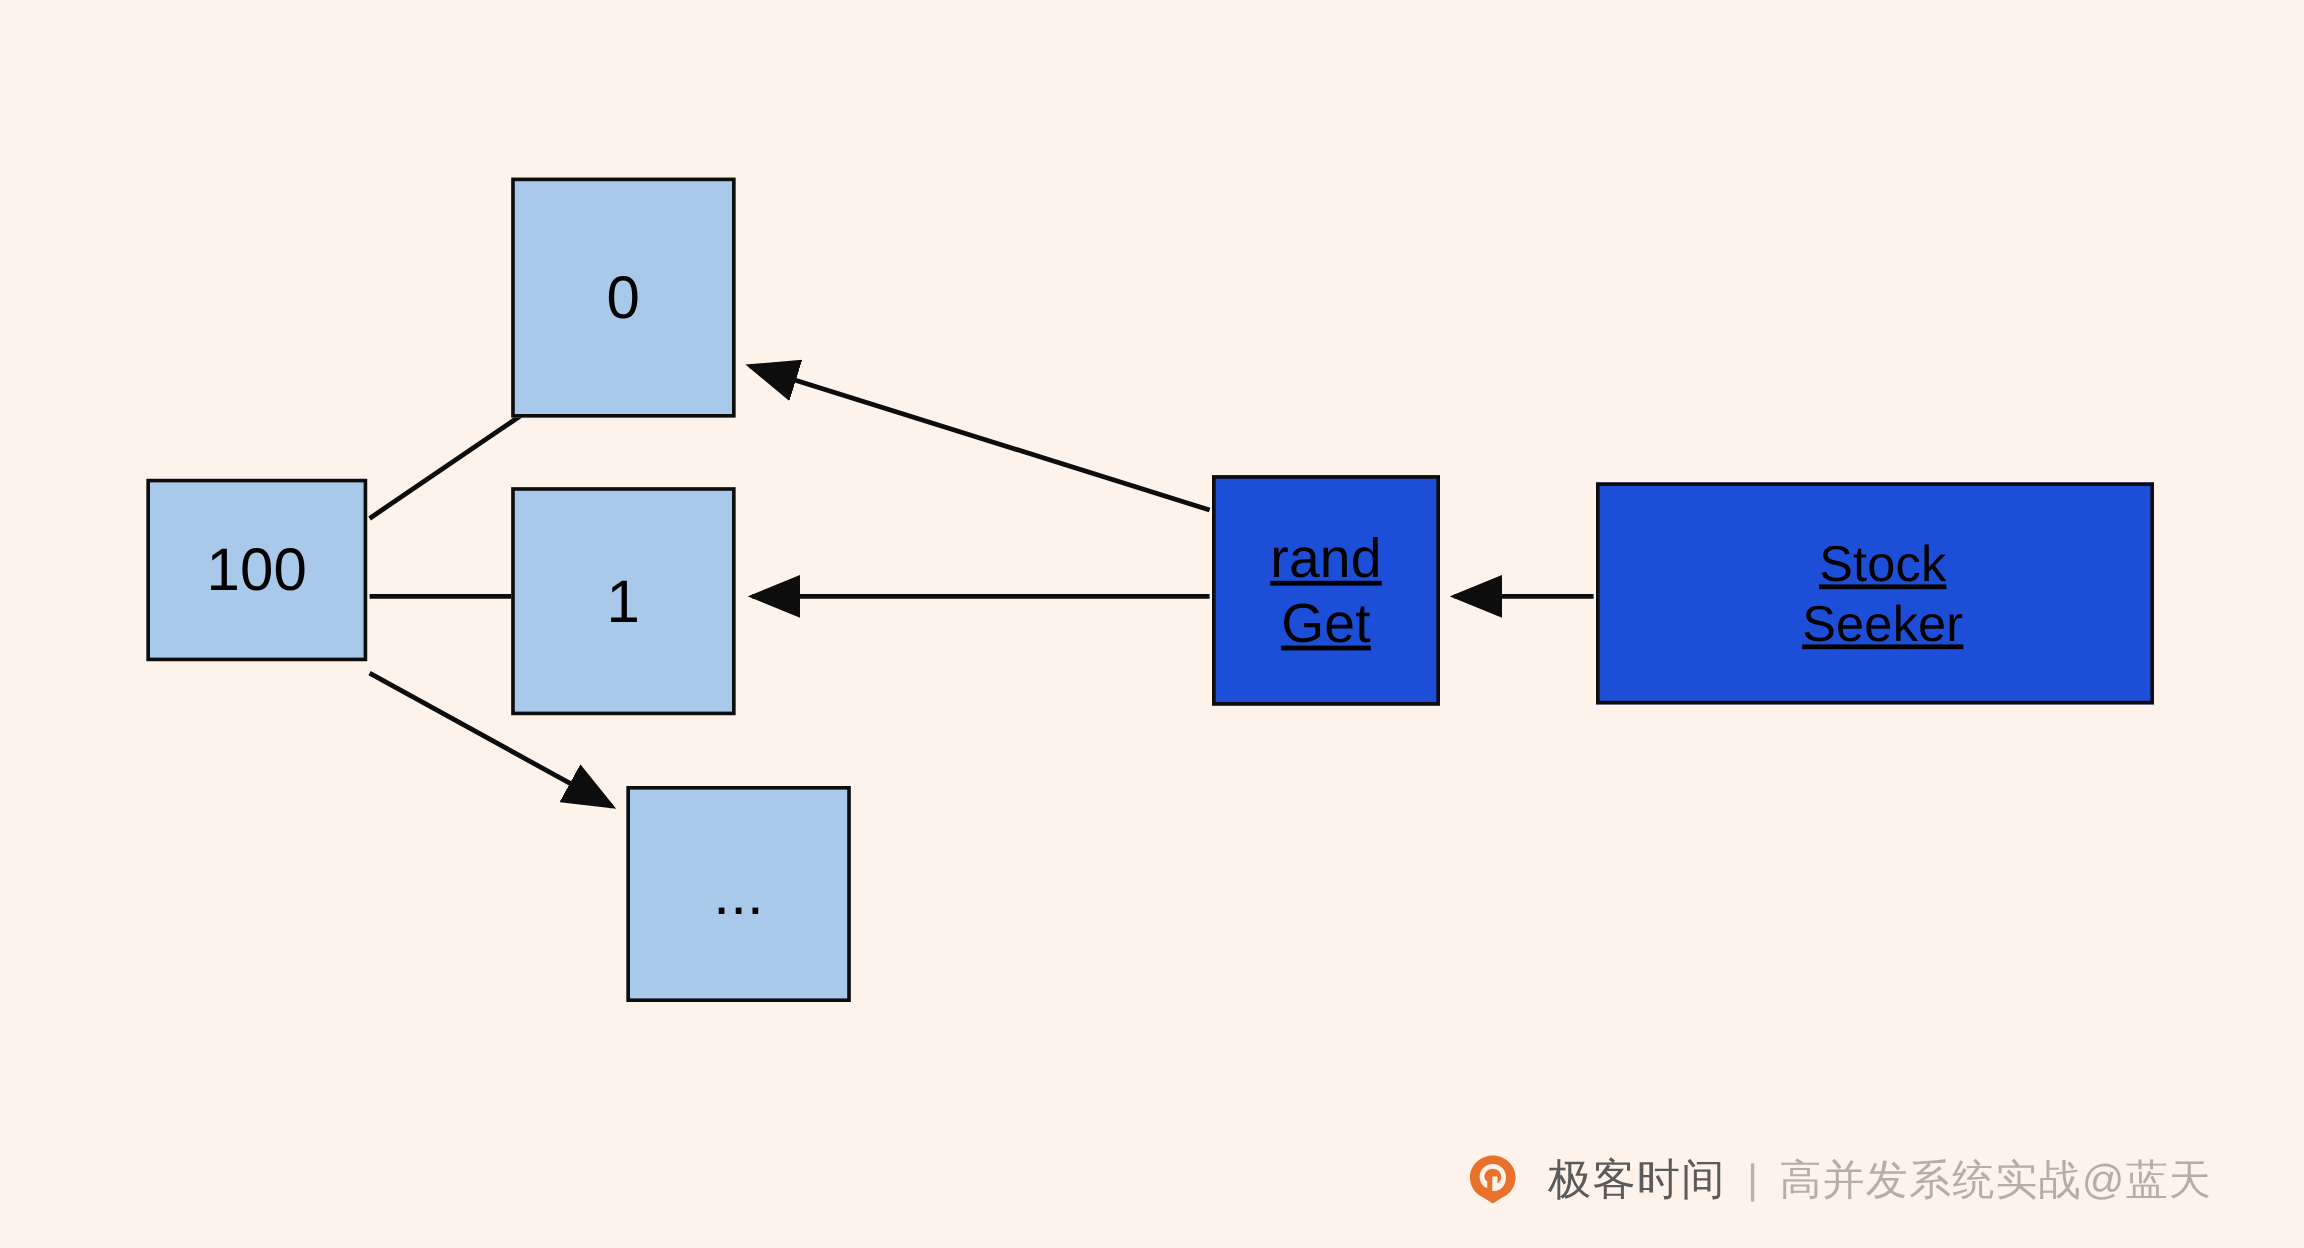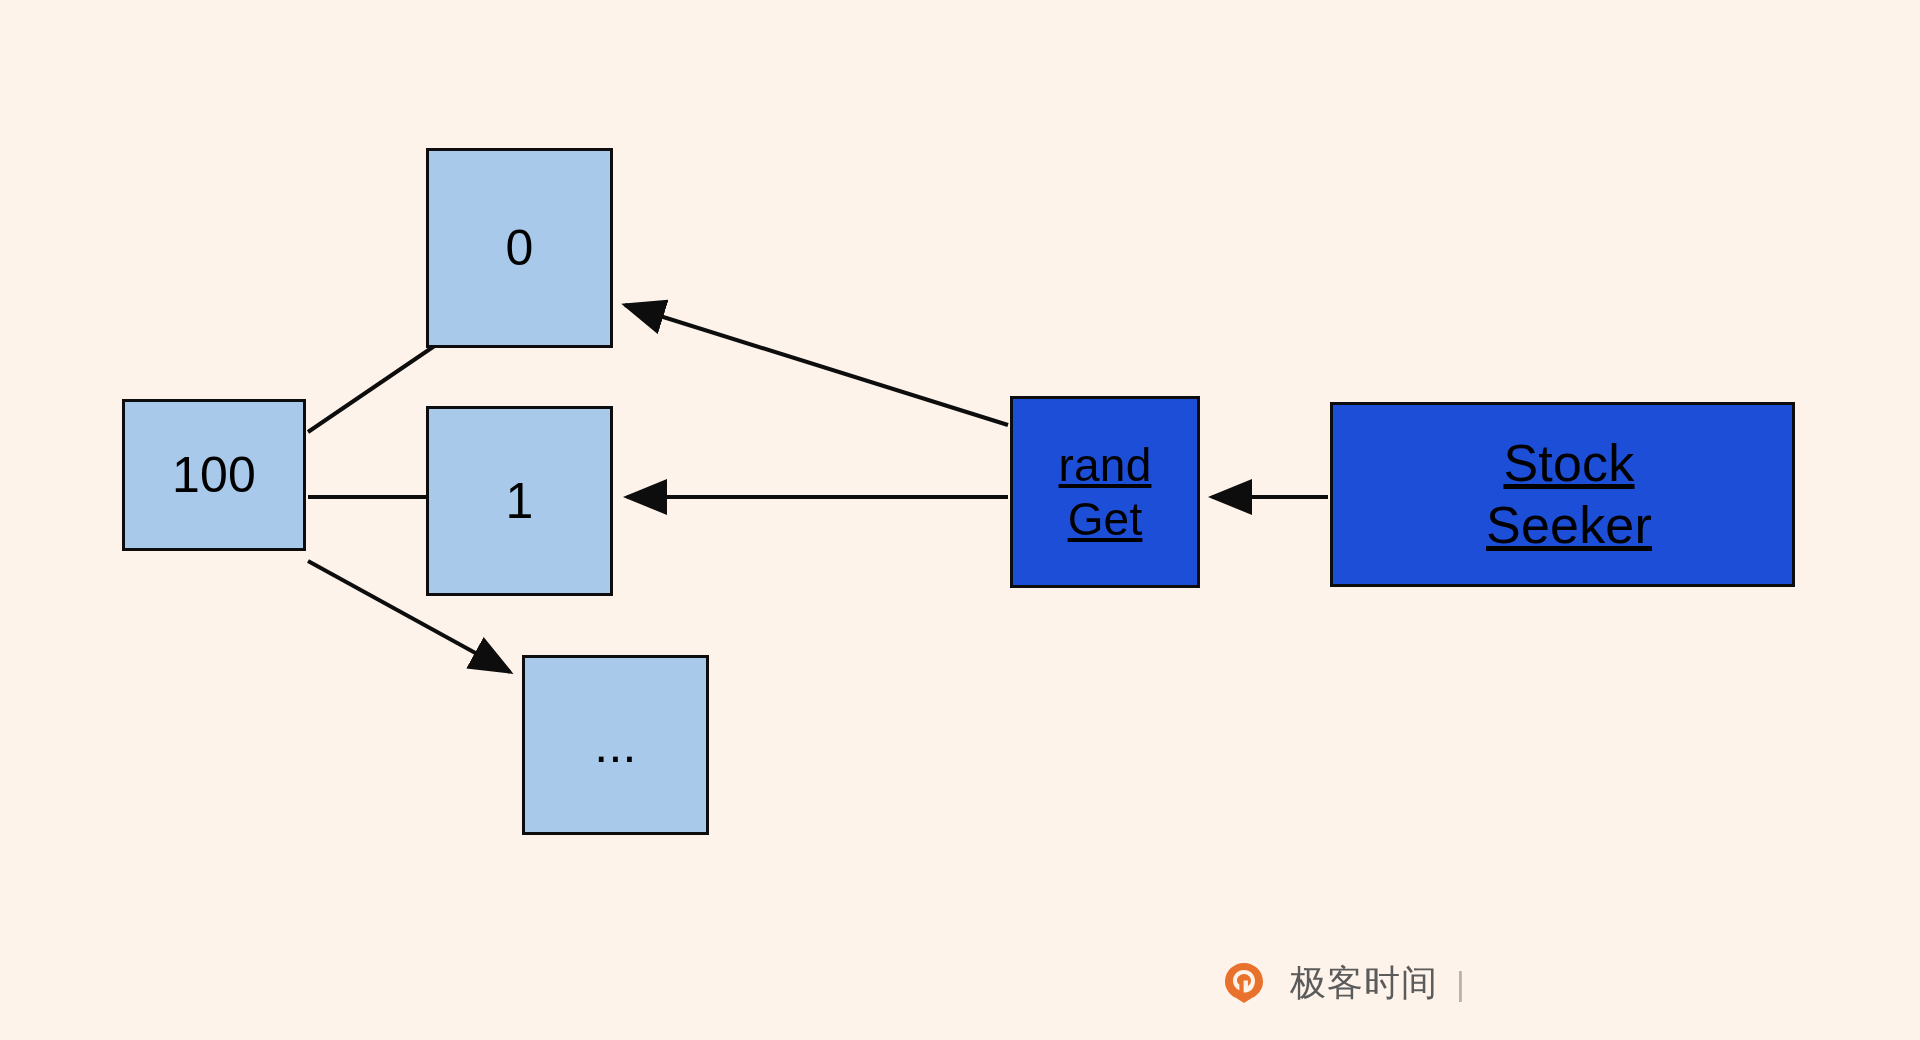--- a/index.html
+++ b/index.html
@@ -35,21 +35,21 @@
     white-space: pre-line;
   }
   .node.blue { background: #a9c9ea; }
   .node.yellow { background: #1d4ed8; text-decoration: underline; }
 
   #node-100  { left: 122px;  top: 399px;  width: 184px; height: 152px; font-size: 50px; }
   #node-0    { left: 426px;  top: 148px;  width: 187px; height: 200px; font-size: 50px; }
   #node-1    { left: 426px;  top: 406px;  width: 187px; height: 190px; font-size: 50px; }
   #node-dots { left: 522px;  top: 655px;  width: 187px; height: 180px; font-size: 50px; }
   #node-rand { left: 1010px; top: 396px;  width: 190px; height: 192px; font-size: 46px; }
-  #node-stock{ left: 1330px; top: 402px;  width: 465px; height: 185px; font-size: 52px; padding-left: 13px; }
+  #node-stock{ left: 1330px; top: 402px;  width: 465px; height: 185px; font-size: 42px; padding-left: 13px; }
 
   #watermark {
     position: absolute;
     left: 1222px;
     top: 955px;
     display: flex;
     align-items: center;
     gap: 12px;
     height: 56px;
   }
@@ -126,13 +126,14 @@
     <path d="M22 2 C11.5 2 3 10.2 3 20.4 C3 27.6 7.4 33.8 13.8 36.8
              L22 42 L30.2 36.8 C36.6 33.8 41 27.6 41 20.4 C41 10.2 32.5 2 22 2 Z" fill="#e8722c"></path>
     <path d="M22 9 C15.9 9 11 13.7 11 19.6 C11 24 13.6 27.7 17.4 29.3
              L17.4 23.6 C15.9 22.6 15 21.2 15 19.6 C15 15.9 18.1 12.9 22 12.9
              C25.9 12.9 29 15.9 29 19.6 C29 21.9 27.8 24 25.9 25.1 L25.9 19.4
              L21.6 19.4 L21.6 31.5 C22 31.6 22.5 31.6 23 31.6
              C29.1 31.6 33 26.5 33 19.6 C33 13.7 28.1 9 22 9 Z" fill="#fdf3ea"></path>
   </svg>
   <span id="wm-brand">极客时间</span>
   <span id="wm-sep">|</span>
+  <span id="wm-course">高并发系统实战@蓝天</span>
 </div>
 
 </body></html>

